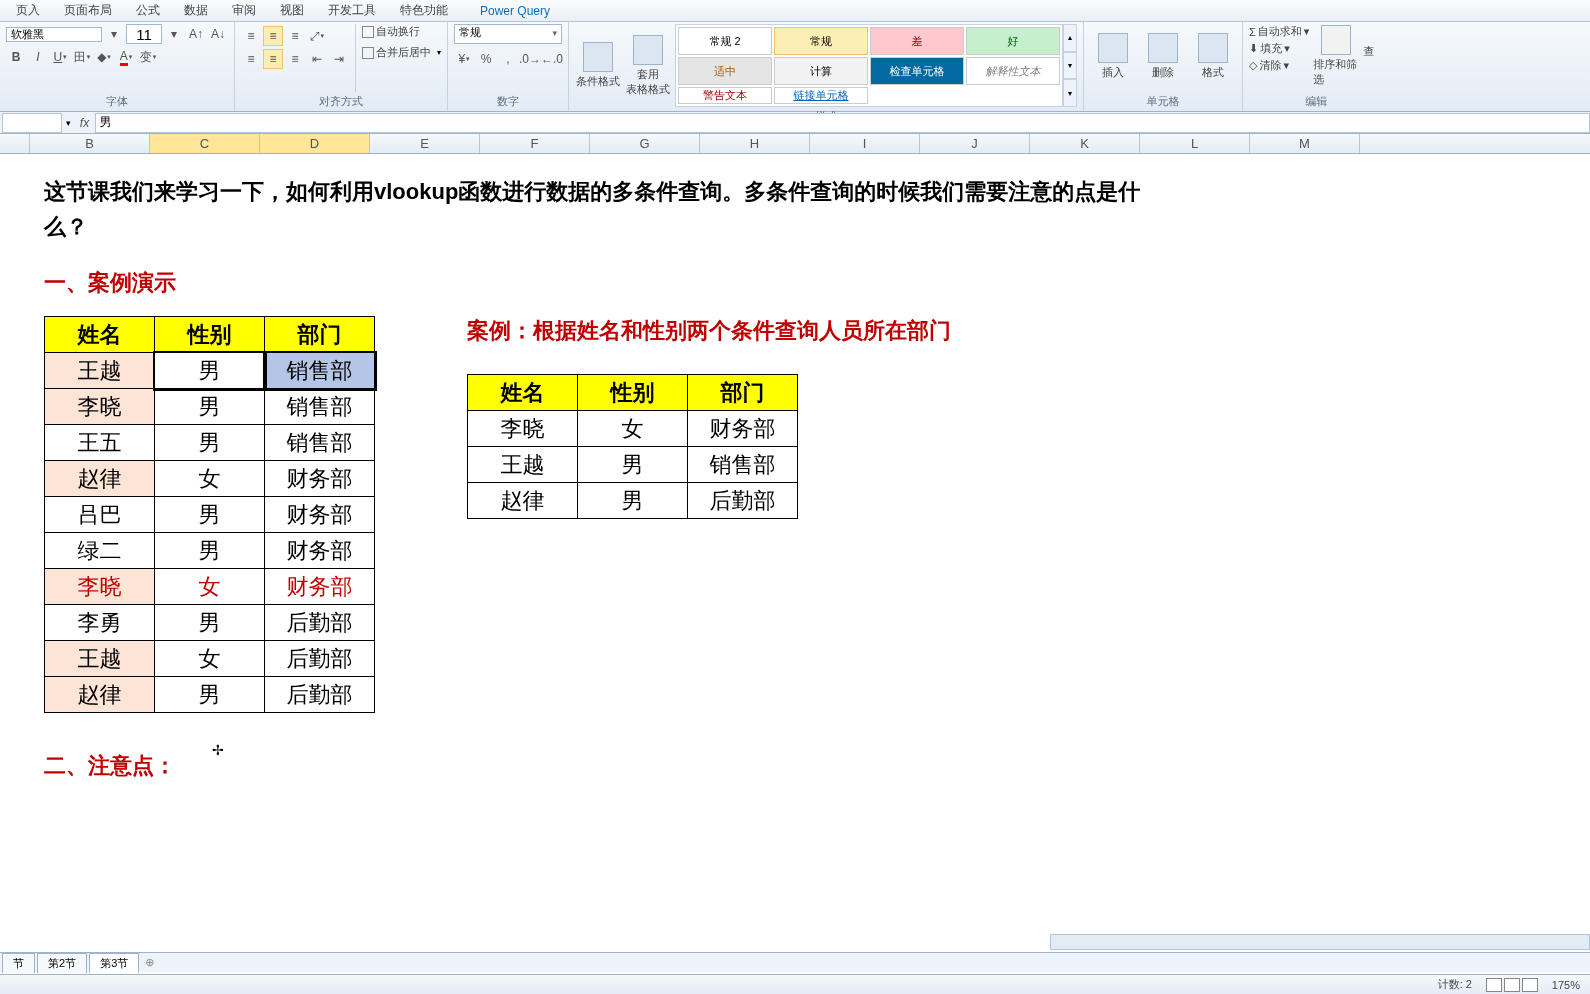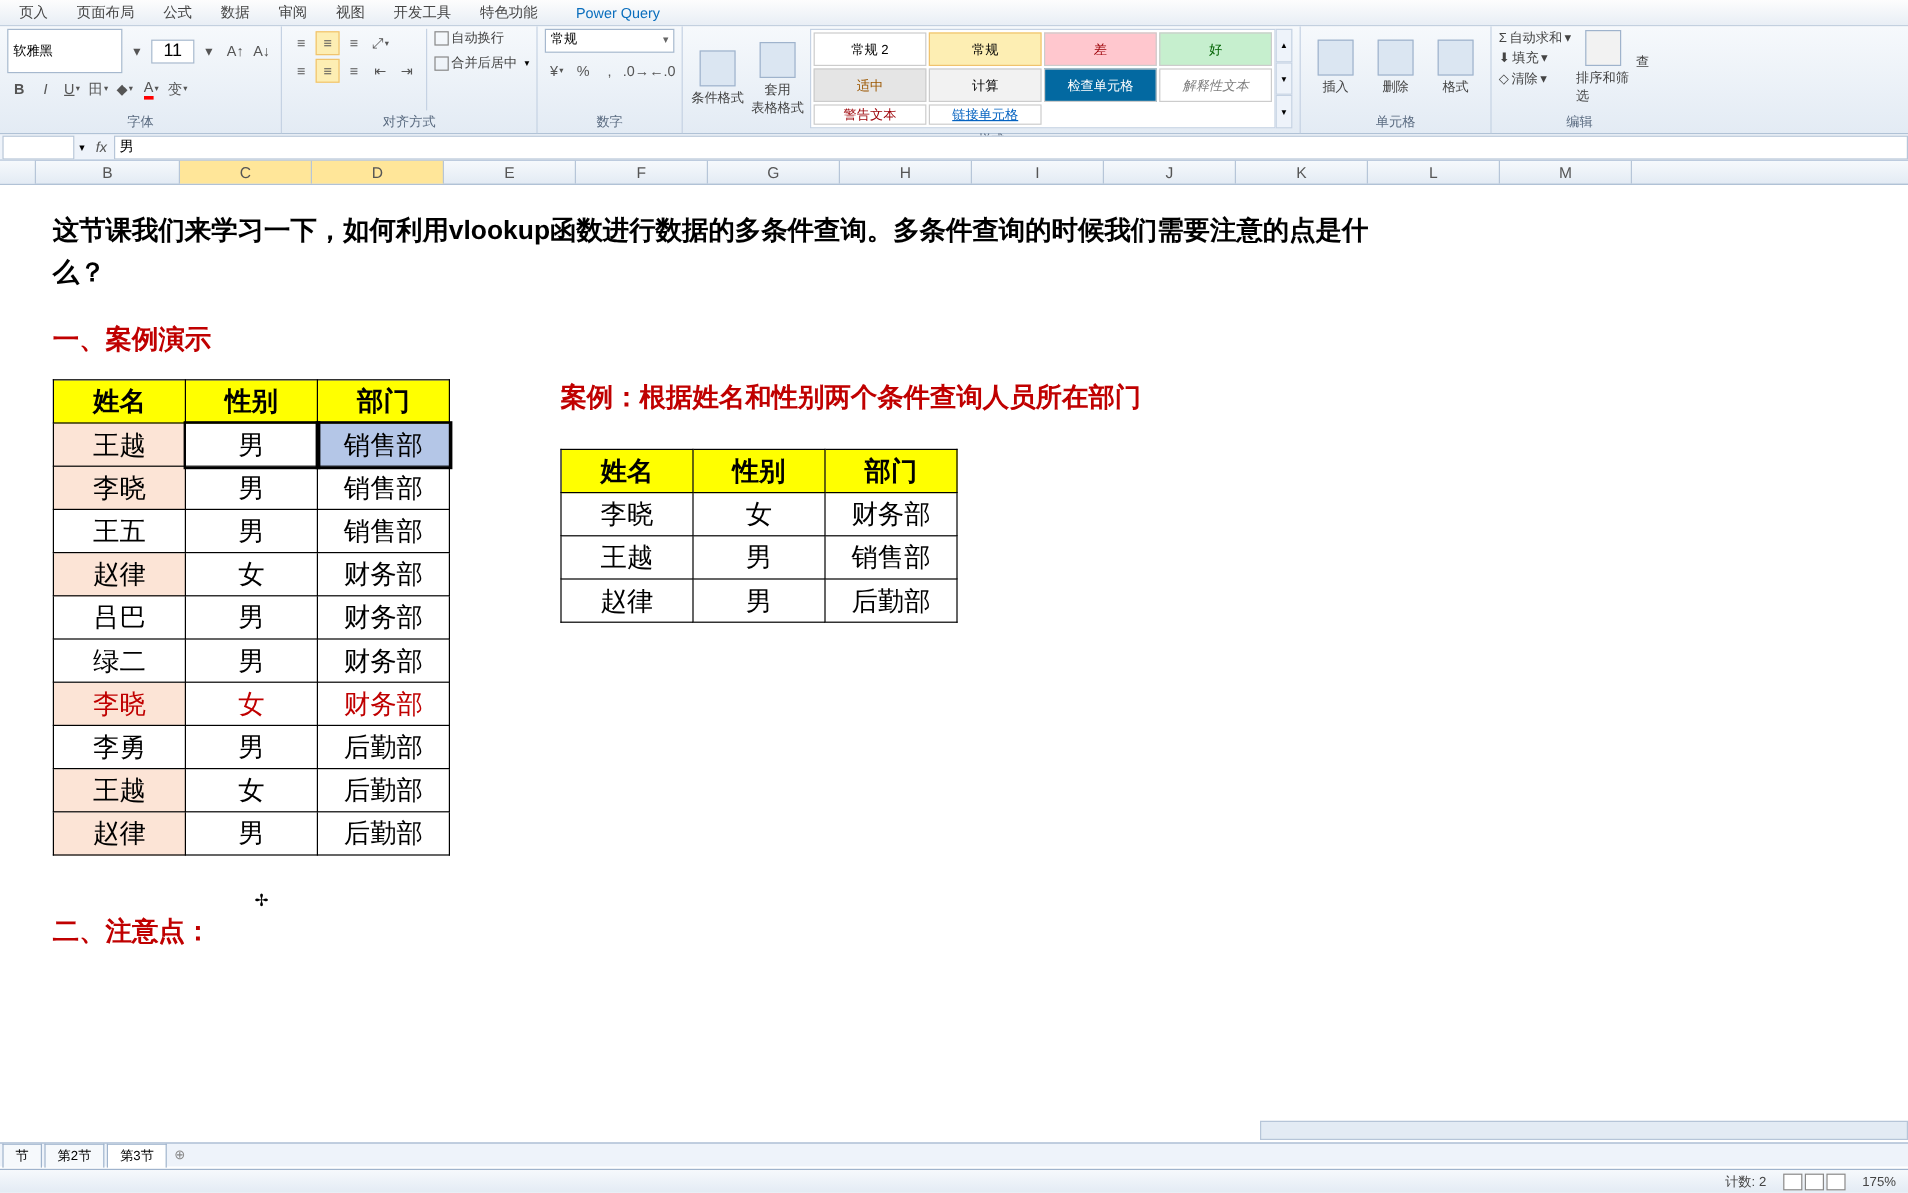--- a/index.html
+++ b/index.html
@@ -10,21 +10,21 @@
 .menubar .m { padding: 0 12px; color: #444; cursor: default; }
 .menubar .pq { color: #0a6ebd; margin-left: 8px; }
 
 
 .ribbon { display: flex; background: linear-gradient(#f6f9fc,#e3ebf4); border-bottom: 1px solid #9fb3cc; height: 90px; }
 .rgroup { border-right: 1px solid #c5d2e3; padding: 2px 6px 0 6px; display: flex; flex-direction: column; justify-content: space-between; }
 .rgroup .body { display: flex; align-items: flex-start; gap: 4px; flex: 1; }
 .rgroup .label { text-align: center; color: #5a6b80; font-size: 11px; padding: 2px 0; }
 
 
-.fontname { width: 96px; height: 37px; border: 1px solid #a6b8ce; background: #fff; font-size: 11px; padding: 0 4px; }
+.fontname { width: 96px; height: 15px; border: 1px solid #a6b8ce; background: #fff; font-size: 11px; padding: 0 4px; }
 .fontsize { width: 36px; height: 20px; border: 1px solid #a6b8ce; background: #fff; text-align: center; font-size: 15px; }
 .btnrow { display: flex; gap: 2px; margin-top: 2px; }
 .ibtn { width: 20px; height: 20px; border: 1px solid transparent; display: flex; align-items: center; justify-content: center; font-size: 12px; color: #555; }
 .ibtn.ac { border-color: #f0c36d; background: #fdeeb3; }
 .ibtn .tri { font-size: 7px; margin-left: 1px; color: #555; }
 .sep { width: 1px; background: #c5d2e3; margin: 0 2px; align-self: stretch; }
 
 .vcol { display: flex; flex-direction: column; gap: 1px; }
 .hrow { display: flex; gap: 2px; align-items: center; }
 .chk { width: 12px; height: 12px; border: 1px solid #888; }
@@ -381,21 +381,21 @@
                 <td>男</td>
                 <td>后勤部</td>
               </tr>
             </tbody>
           </table>
       </div>
     </div>
 
     <div class="cursor-plus">✢</div>
 
-    <div class="h1red" style="margin-top:48px">二、注意点：</div>
+    <div class="h1red" style="margin-top:38px">二、注意点：</div>
   </div>
 </div>
 
 <div class="tabstrip">
   <span class="tab">节</span>
   <span class="tab">第2节</span>
   <span class="tab act">第3节</span>
   <span style="margin-left:6px;color:#888">⊕</span>
   <div class="scrollh"></div>
 </div>

